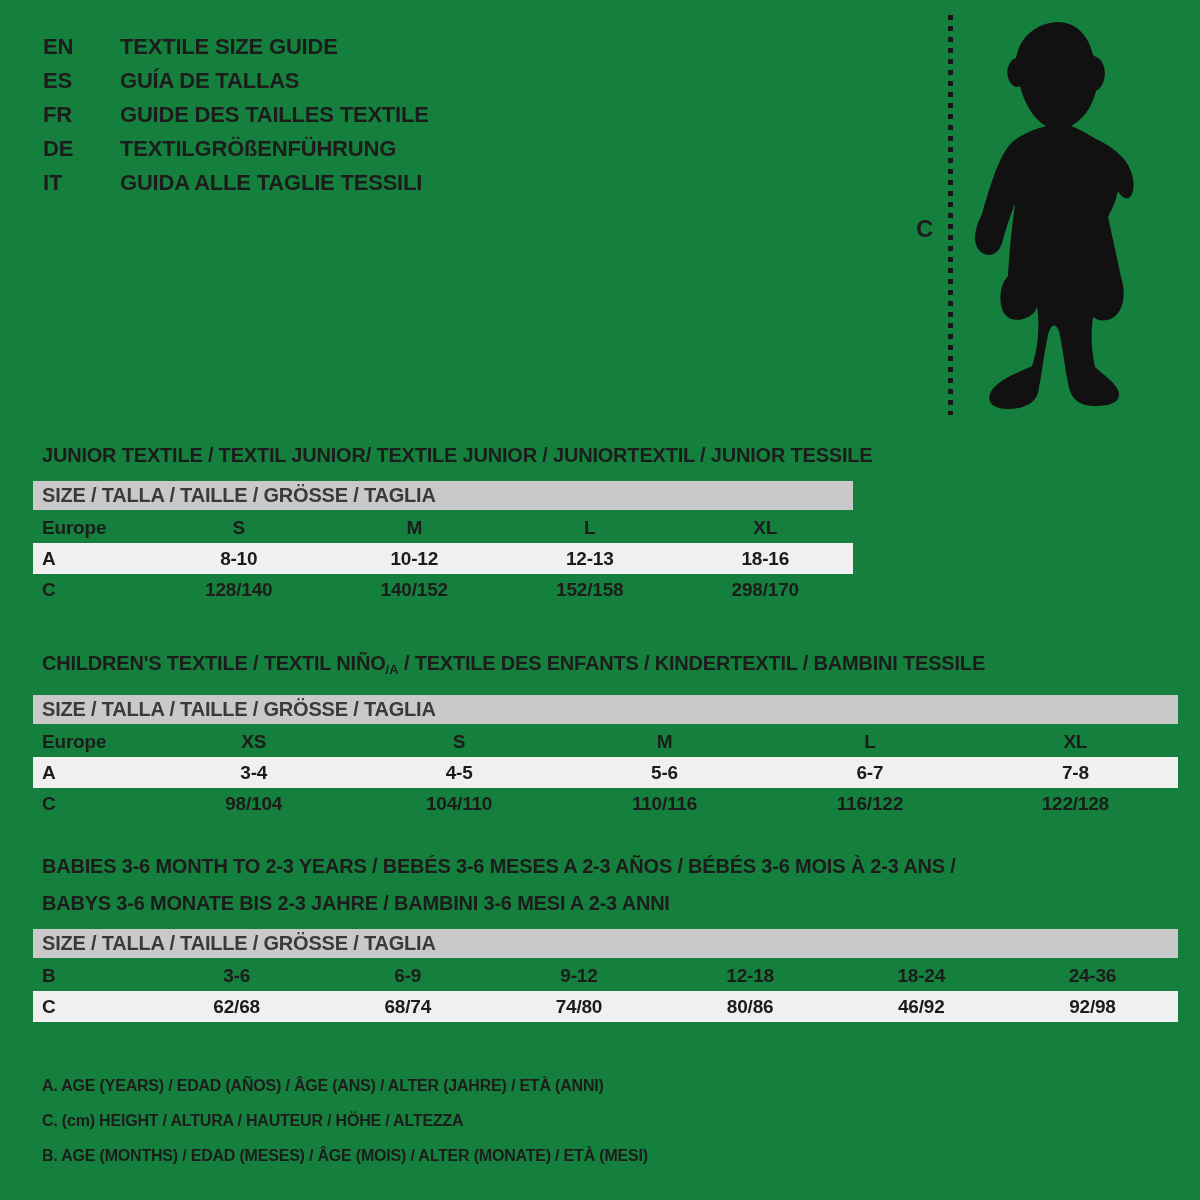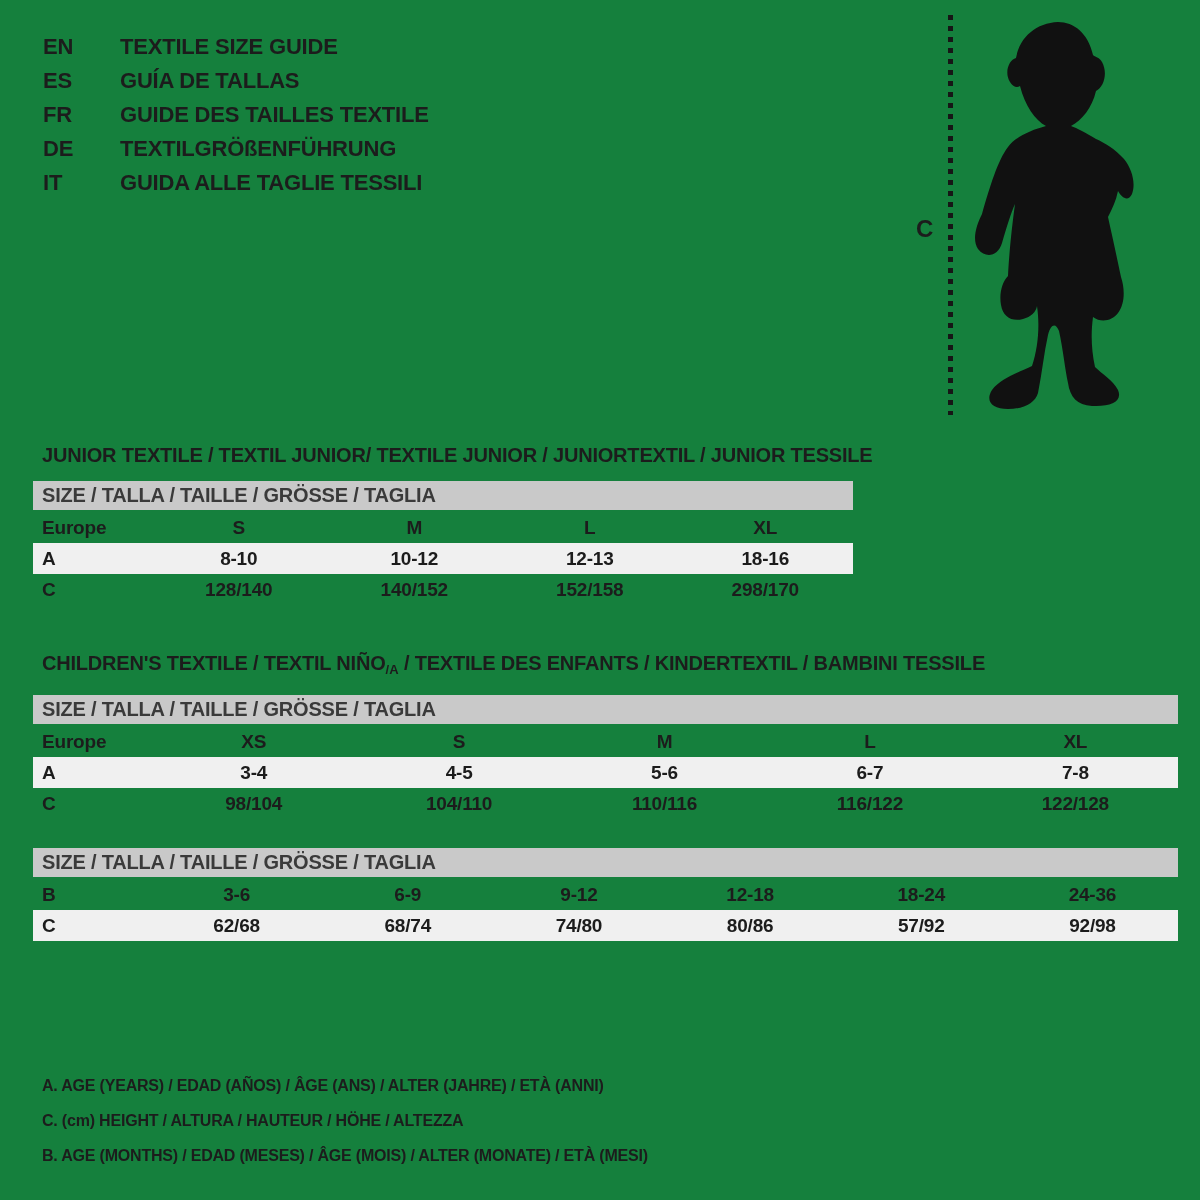--- a/index.html
+++ b/index.html
@@ -171,38 +171,42 @@
           <span class="t-cell">98/104</span>
           <span class="t-cell">104/110</span>
           <span class="t-cell">110/116</span>
           <span class="t-cell">116/122</span>
           <span class="t-cell">122/128</span>
         </div>
       </div>
   </section>
 
   <section class="sec sec-babies">
+    <h2 class="sec-title">
+        <div class="title-line"><span>BABIES 3-6 MONTH TO 2-3 YEARS / BEBÉS 3-6 MESES A 2-3 AÑOS / BÉBÉS 3-6 MOIS À 2-3 ANS /</span></div>
+        <div class="title-line"><span>BABYS 3-6 MONATE BIS 2-3 JAHRE / BAMBINI 3-6 MESI A 2-3 ANNI</span></div>
+      </h2>
     <div class="size-table">
         <div class="t-head">SIZE / TALLA / TAILLE / GRÖSSE / TAGLIA</div>
         <div class="t-row">
           <span class="t-label">B</span>
           <span class="t-cell">3-6</span>
           <span class="t-cell">6-9</span>
           <span class="t-cell">9-12</span>
           <span class="t-cell">12-18</span>
           <span class="t-cell">18-24</span>
           <span class="t-cell">24-36</span>
         </div>
         <div class="t-row shaded">
           <span class="t-label">C</span>
           <span class="t-cell">62/68</span>
           <span class="t-cell">68/74</span>
           <span class="t-cell">74/80</span>
           <span class="t-cell">80/86</span>
-          <span class="t-cell">57/92</span>
+          <span class="t-cell">46/92</span>
           <span class="t-cell">92/98</span>
         </div>
       </div>
   </section>
 
   <div class="notes">
     <p class="note">A. AGE (YEARS) / EDAD (AÑOS) / ÂGE (ANS) / ALTER (JAHRE) / ETÀ (ANNI)</p>
     <p class="note">C. (cm) HEIGHT / ALTURA / HAUTEUR / HÖHE / ALTEZZA</p>
     <p class="note">B. AGE (MONTHS) / EDAD (MESES) / ÂGE (MOIS) / ALTER (MONATE) / ETÀ (MESI)</p>
   </div>

